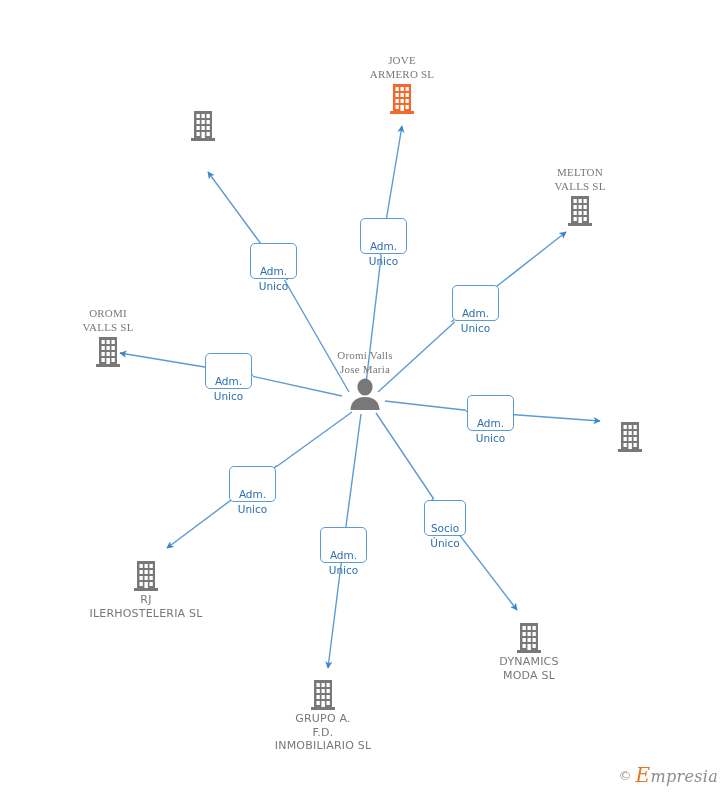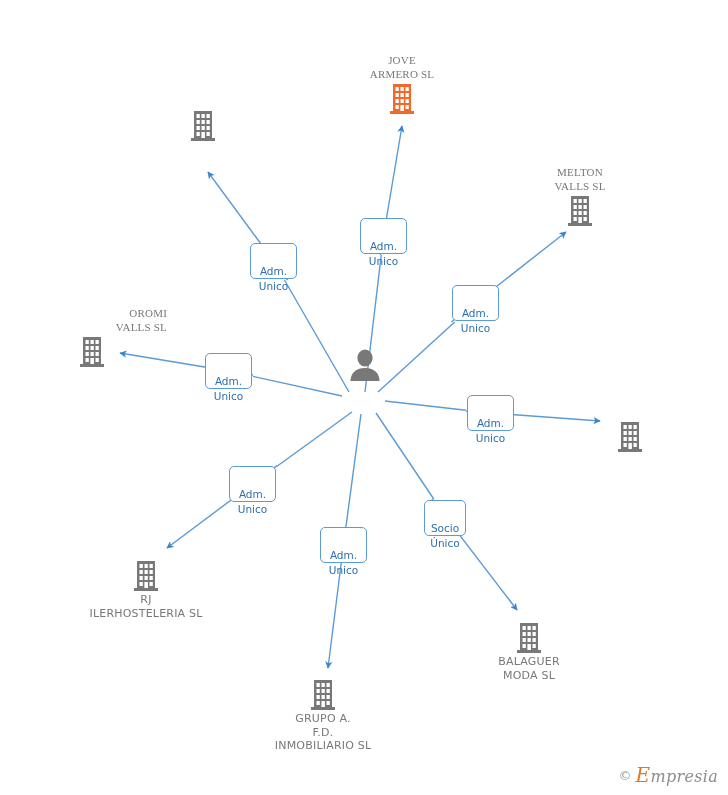--- a/index.html
+++ b/index.html
@@ -171,21 +171,21 @@
             <rect x="18.5" y="10" width="3.3" height="4" fill="#ffffff"></rect>
             <rect x="8.5" y="16" width="3.3" height="4" fill="#ffffff"></rect>
             <rect x="13.5" y="16" width="3.3" height="4" fill="#ffffff"></rect>
             <rect x="18.5" y="16" width="3.3" height="4" fill="#ffffff"></rect>
             <rect x="13.4" y="22" width="3.5" height="6" fill="#ffffff"></rect>
             <rect x="8.5" y="22" width="3.3" height="4" fill="#ffffff"></rect>
             <rect x="18.5" y="22" width="3.3" height="4" fill="#ffffff"></rect>
           </g>
         </svg>
       </div>
-      <div class="node above" style="left: 92px; top: 307px; text-align: right;">
+      <div class="node above" style="left: 108px; top: 307px;">
         <div class="node-label">OROMI
 VALLS SL</div>
         <svg width="30" height="32" viewBox="0 0 30 32" class="node-icon">
           <g fill="#787878">
             <path d="M6 1 h18 v27 h-18 z"></path>
             <rect x="3" y="28" width="24" height="3"></rect>
             <rect x="8.5" y="4" width="3.3" height="4" fill="#ffffff"></rect>
             <rect x="13.5" y="4" width="3.3" height="4" fill="#ffffff"></rect>
             <rect x="18.5" y="4" width="3.3" height="4" fill="#ffffff"></rect>
             <rect x="8.5" y="10" width="3.3" height="4" fill="#ffffff"></rect>
@@ -254,21 +254,21 @@
             <rect x="13.5" y="10" width="3.3" height="4" fill="#ffffff"></rect>
             <rect x="18.5" y="10" width="3.3" height="4" fill="#ffffff"></rect>
             <rect x="8.5" y="16" width="3.3" height="4" fill="#ffffff"></rect>
             <rect x="13.5" y="16" width="3.3" height="4" fill="#ffffff"></rect>
             <rect x="18.5" y="16" width="3.3" height="4" fill="#ffffff"></rect>
             <rect x="13.4" y="22" width="3.5" height="6" fill="#ffffff"></rect>
             <rect x="8.5" y="22" width="3.3" height="4" fill="#ffffff"></rect>
             <rect x="18.5" y="22" width="3.3" height="4" fill="#ffffff"></rect>
           </g>
         </svg>
-        <div class="node-label">BALAGUER
+        <div class="node-label">DYNAMICS
 MODA SL</div>
       </div>
       <div class="node below" style="left: 323px; top: 679px;">
         <svg width="30" height="32" viewBox="0 0 30 32" class="node-icon">
           <g fill="#787878">
             <path d="M6 1 h18 v27 h-18 z"></path>
             <rect x="3" y="28" width="24" height="3"></rect>
             <rect x="8.5" y="4" width="3.3" height="4" fill="#ffffff"></rect>
             <rect x="13.5" y="4" width="3.3" height="4" fill="#ffffff"></rect>
             <rect x="18.5" y="4" width="3.3" height="4" fill="#ffffff"></rect>
@@ -281,20 +281,22 @@
             <rect x="13.4" y="22" width="3.5" height="6" fill="#ffffff"></rect>
             <rect x="8.5" y="22" width="3.3" height="4" fill="#ffffff"></rect>
             <rect x="18.5" y="22" width="3.3" height="4" fill="#ffffff"></rect>
           </g>
         </svg>
         <div class="node-label">GRUPO A.
 F.D.
 INMOBILIARIO SL</div>
       </div>
       <div class="node above" style="left: 365px; top: 349px; z-index: 6;">
+        <div class="node-label">Oromi Valls
+Jose Maria</div>
         <svg width="40" height="32" viewBox="0 0 40 32" class="node-icon">
           <ellipse cx="20" cy="9" rx="7.6" ry="8.6" fill="#787878"></ellipse>
           <path d="M20 19 C30 19 34 24.5 34.6 32 L5.4 32 C6 24.5 10 19 20 19 Z" fill="#787878"></path>
         </svg>
       </div>
     </div>
   <div id="labels">
       <div class="edge-label" style="left: 250px; top: 243px; width: 47px; height: 36px;">Adm.
 Unico</div>
       <div class="edge-label" style="left: 360px; top: 218px; width: 47px; height: 36px;">Adm.

